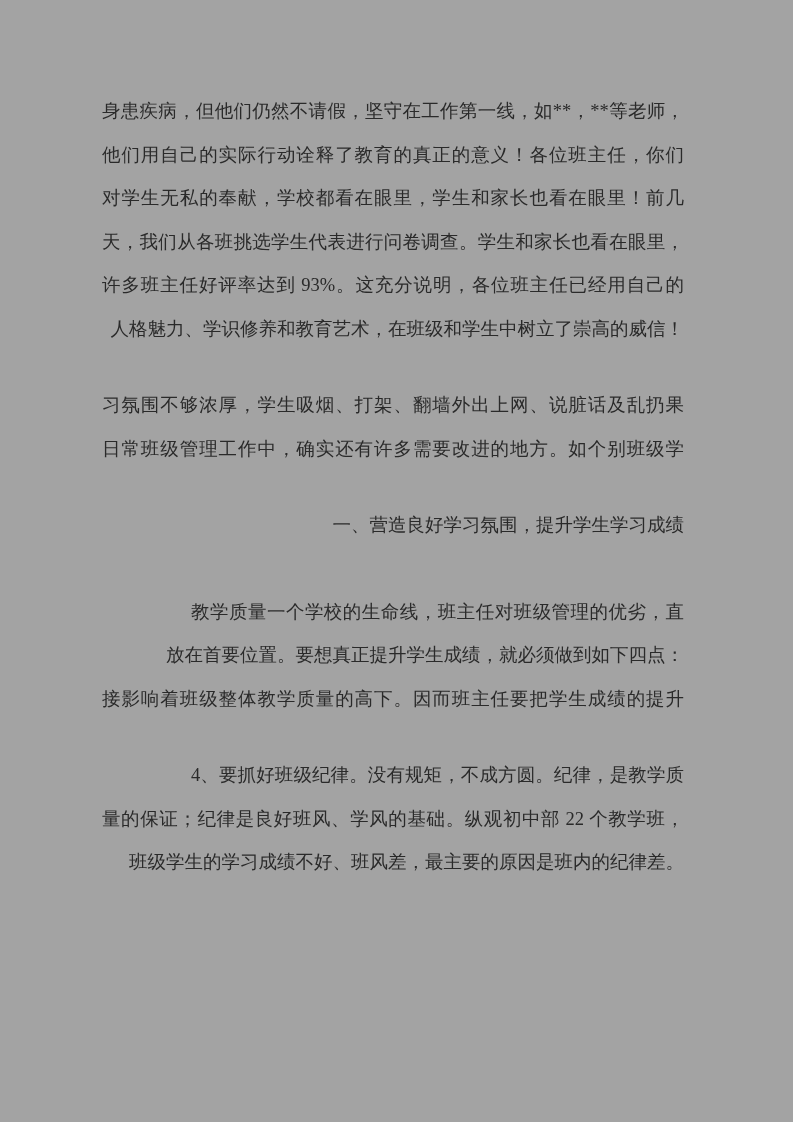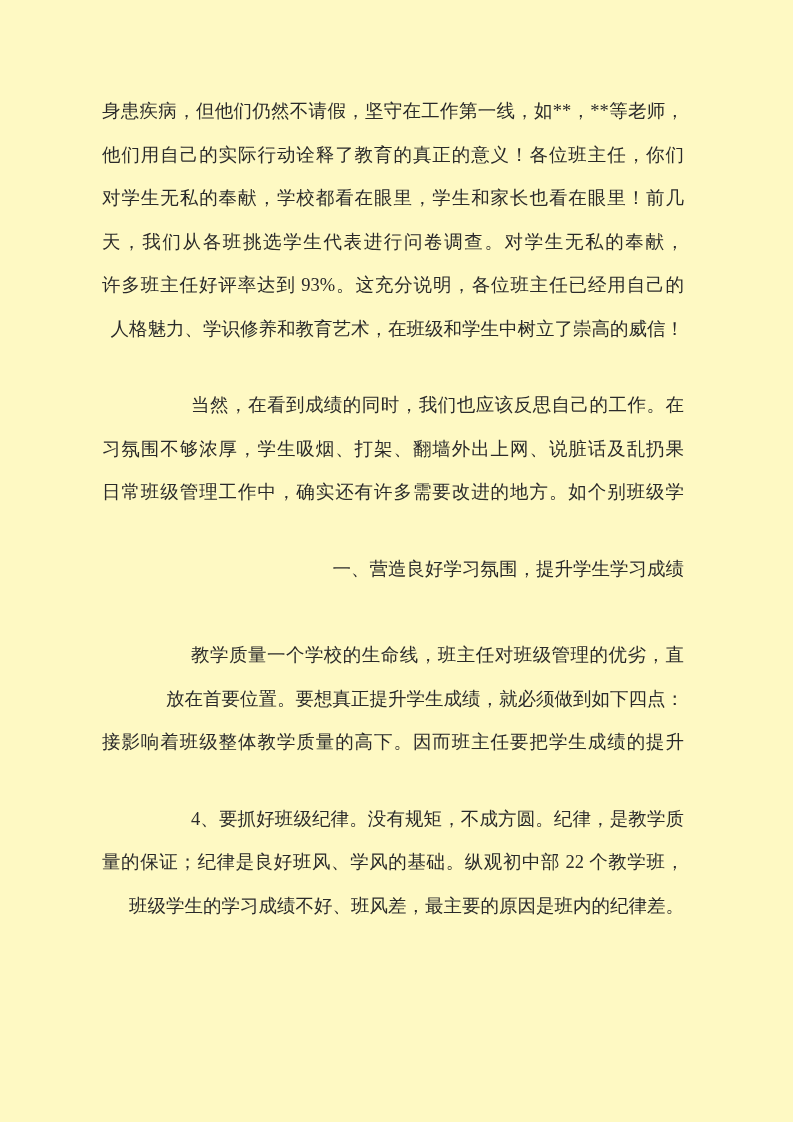--- a/index.html
+++ b/index.html
@@ -4,21 +4,21 @@
 <style>
   html, body {
     margin: 0;
     padding: 0;
     background: #ffffff;
   }
   .page {
     position: relative;
     width: 793px;
     height: 1122px;
-    background: #fef9c3;
+    background: #a3a3a3;
     overflow: hidden;
   }
   .doc {
     position: absolute;
     left: 102px;
     top: 90px;
     width: 582px;
     font-family: "Liberation Serif", "DejaVu Serif", serif;
     font-size: 18.5px;
     color: #2a2a2a;
@@ -43,26 +43,25 @@
 </style>
 </head>
 <body>
 
 <div class="page">
   <div class="doc" id="doc">
       <div class="paragraph body">
         <div class="line justify">身患疾病，但他们仍然不请假，坚守在工作第一线，如**，**等老师，</div>
         <div class="line justify">他们用自己的实际行动诠释了教育的真正的意义！各位班主任，你们</div>
         <div class="line justify">对学生无私的奉献，学校都看在眼里，学生和家长也看在眼里！前几</div>
-        <div class="line justify">天，我们从各班挑选学生代表进行问卷调查。对学生无私的奉献，</div>
+        <div class="line justify">天，我们从各班挑选学生代表进行问卷调查。学生和家长也看在眼里，</div>
         <div class="line justify">许多班主任好评率达到 93%。这充分说明，各位班主任已经用自己的</div>
         <div class="line">人格魅力、学识修养和教育艺术，在班级和学生中树立了崇高的威信！</div>
       </div>
       <div class="paragraph body">
-        <div class="line justify indent">当然，在看到成绩的同时，我们也应该反思自己的工作。在</div>
         <div class="line justify">习氛围不够浓厚，学生吸烟、打架、翻墙外出上网、说脏话及乱扔果</div>
         <div class="line justify">日常班级管理工作中，确实还有许多需要改进的地方。如个别班级学</div>
       </div>
       <div class="paragraph heading">
         <div class="line indent">一、营造良好学习氛围，提升学生学习成绩</div>
       </div>
       <div class="paragraph body">
         <div class="line justify indent">教学质量一个学校的生命线，班主任对班级管理的优劣，直</div>
         <div class="line">放在首要位置。要想真正提升学生成绩，就必须做到如下四点：</div>
         <div class="line justify">接影响着班级整体教学质量的高下。因而班主任要把学生成绩的提升</div>

